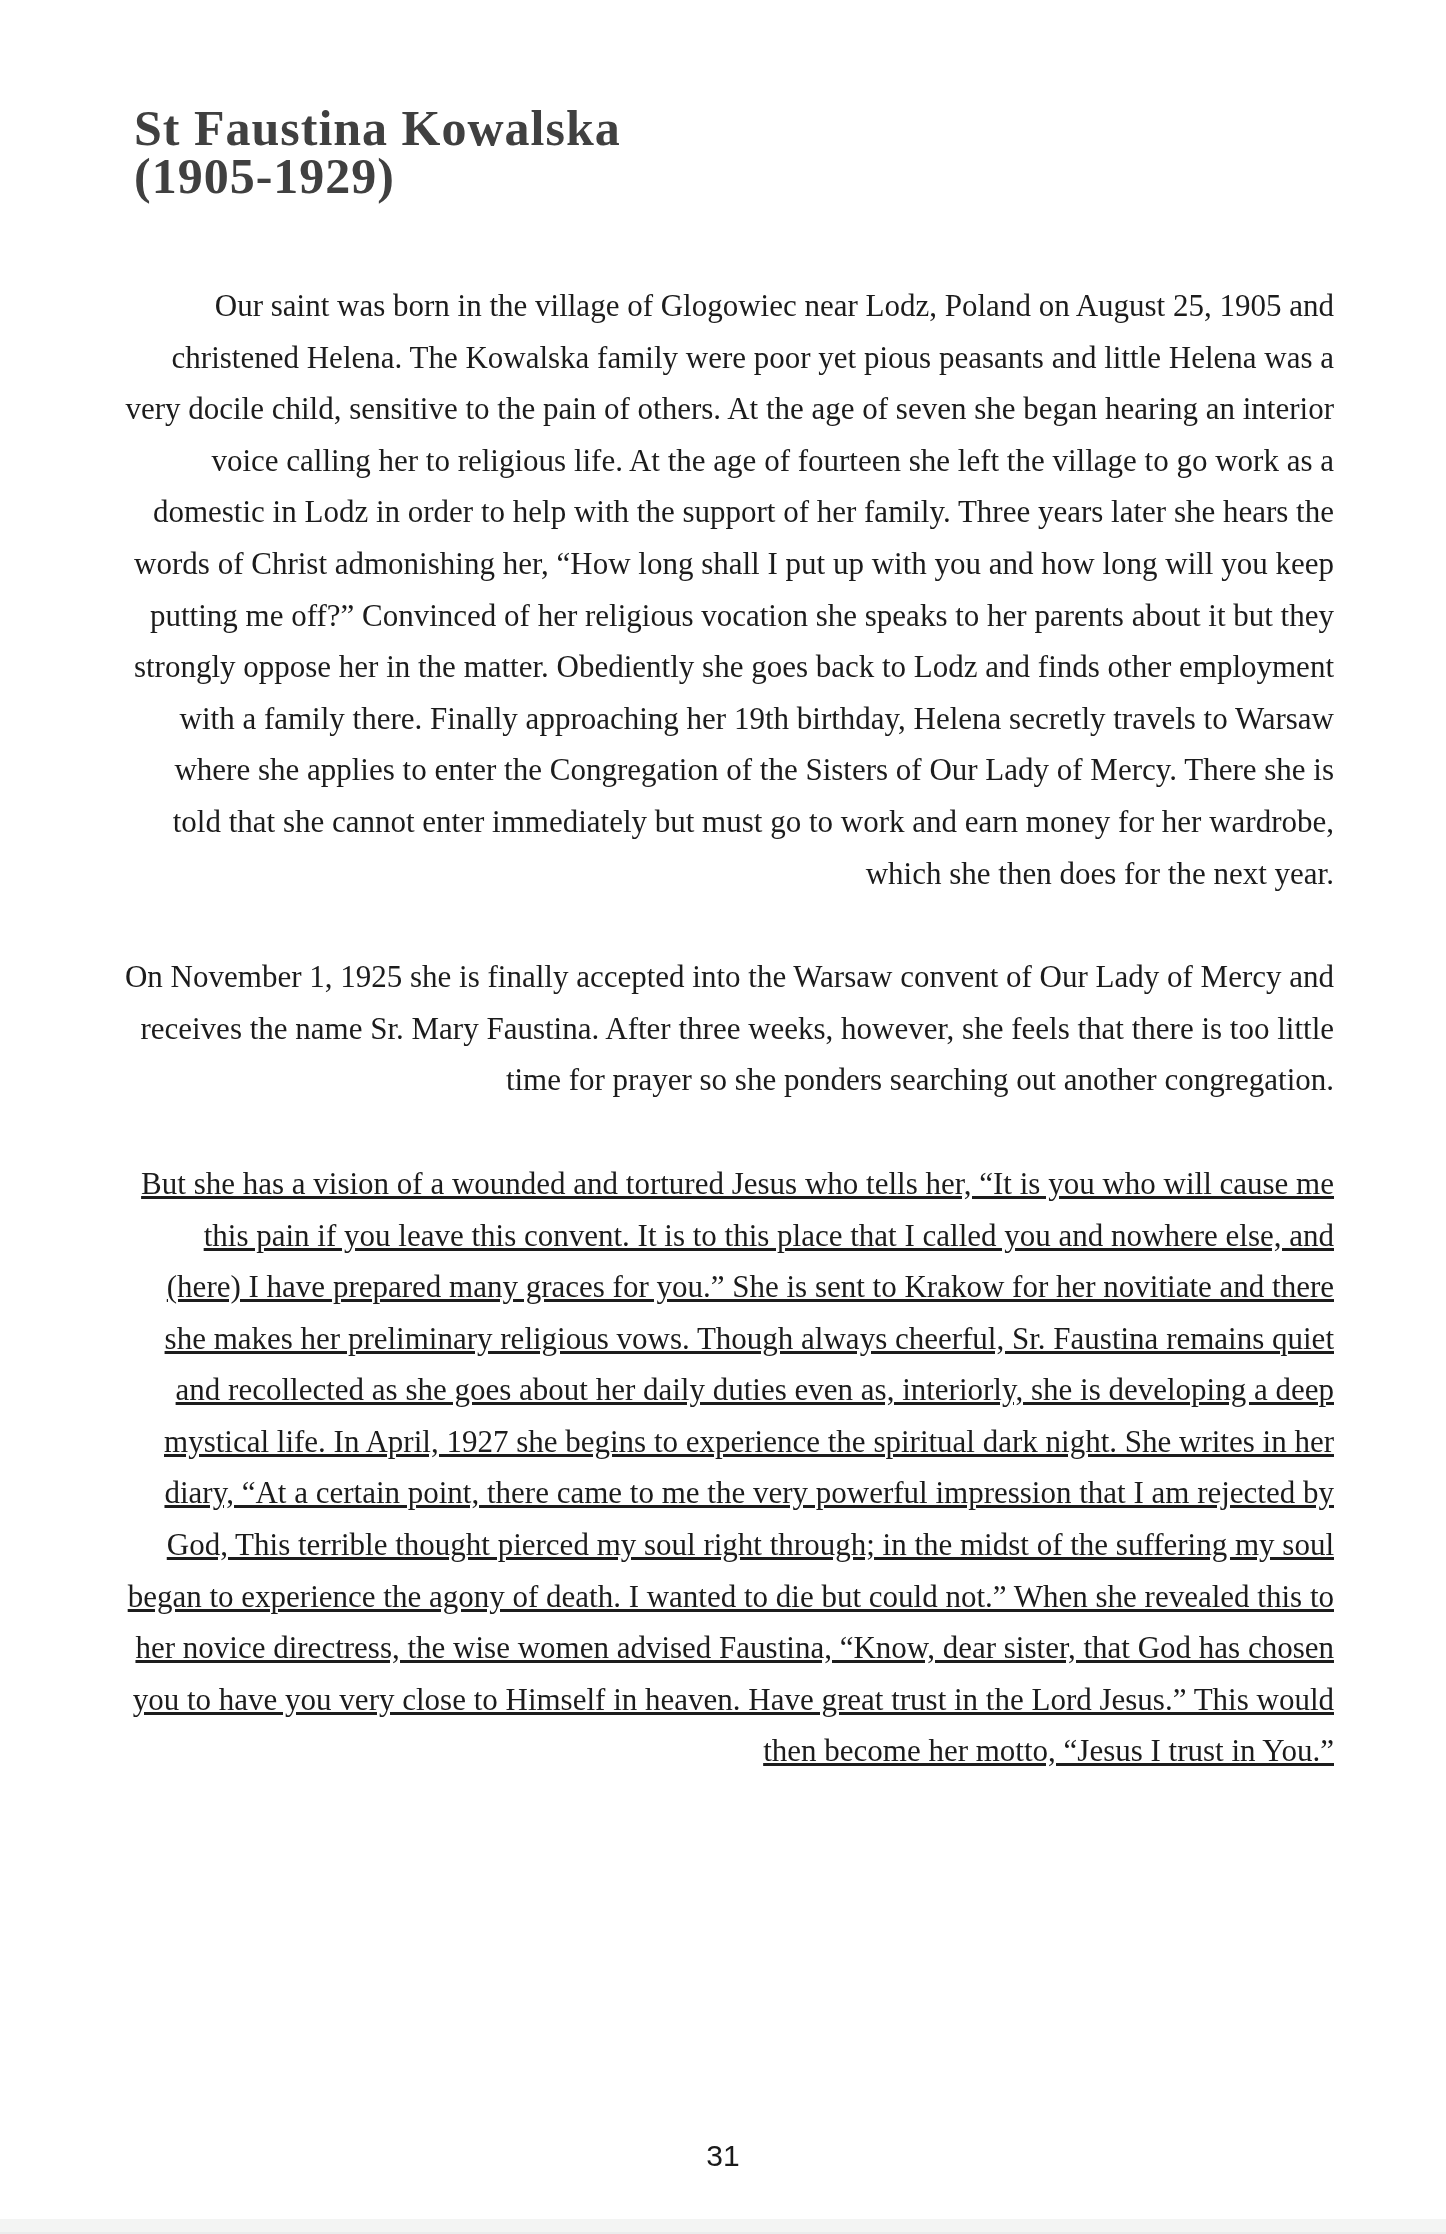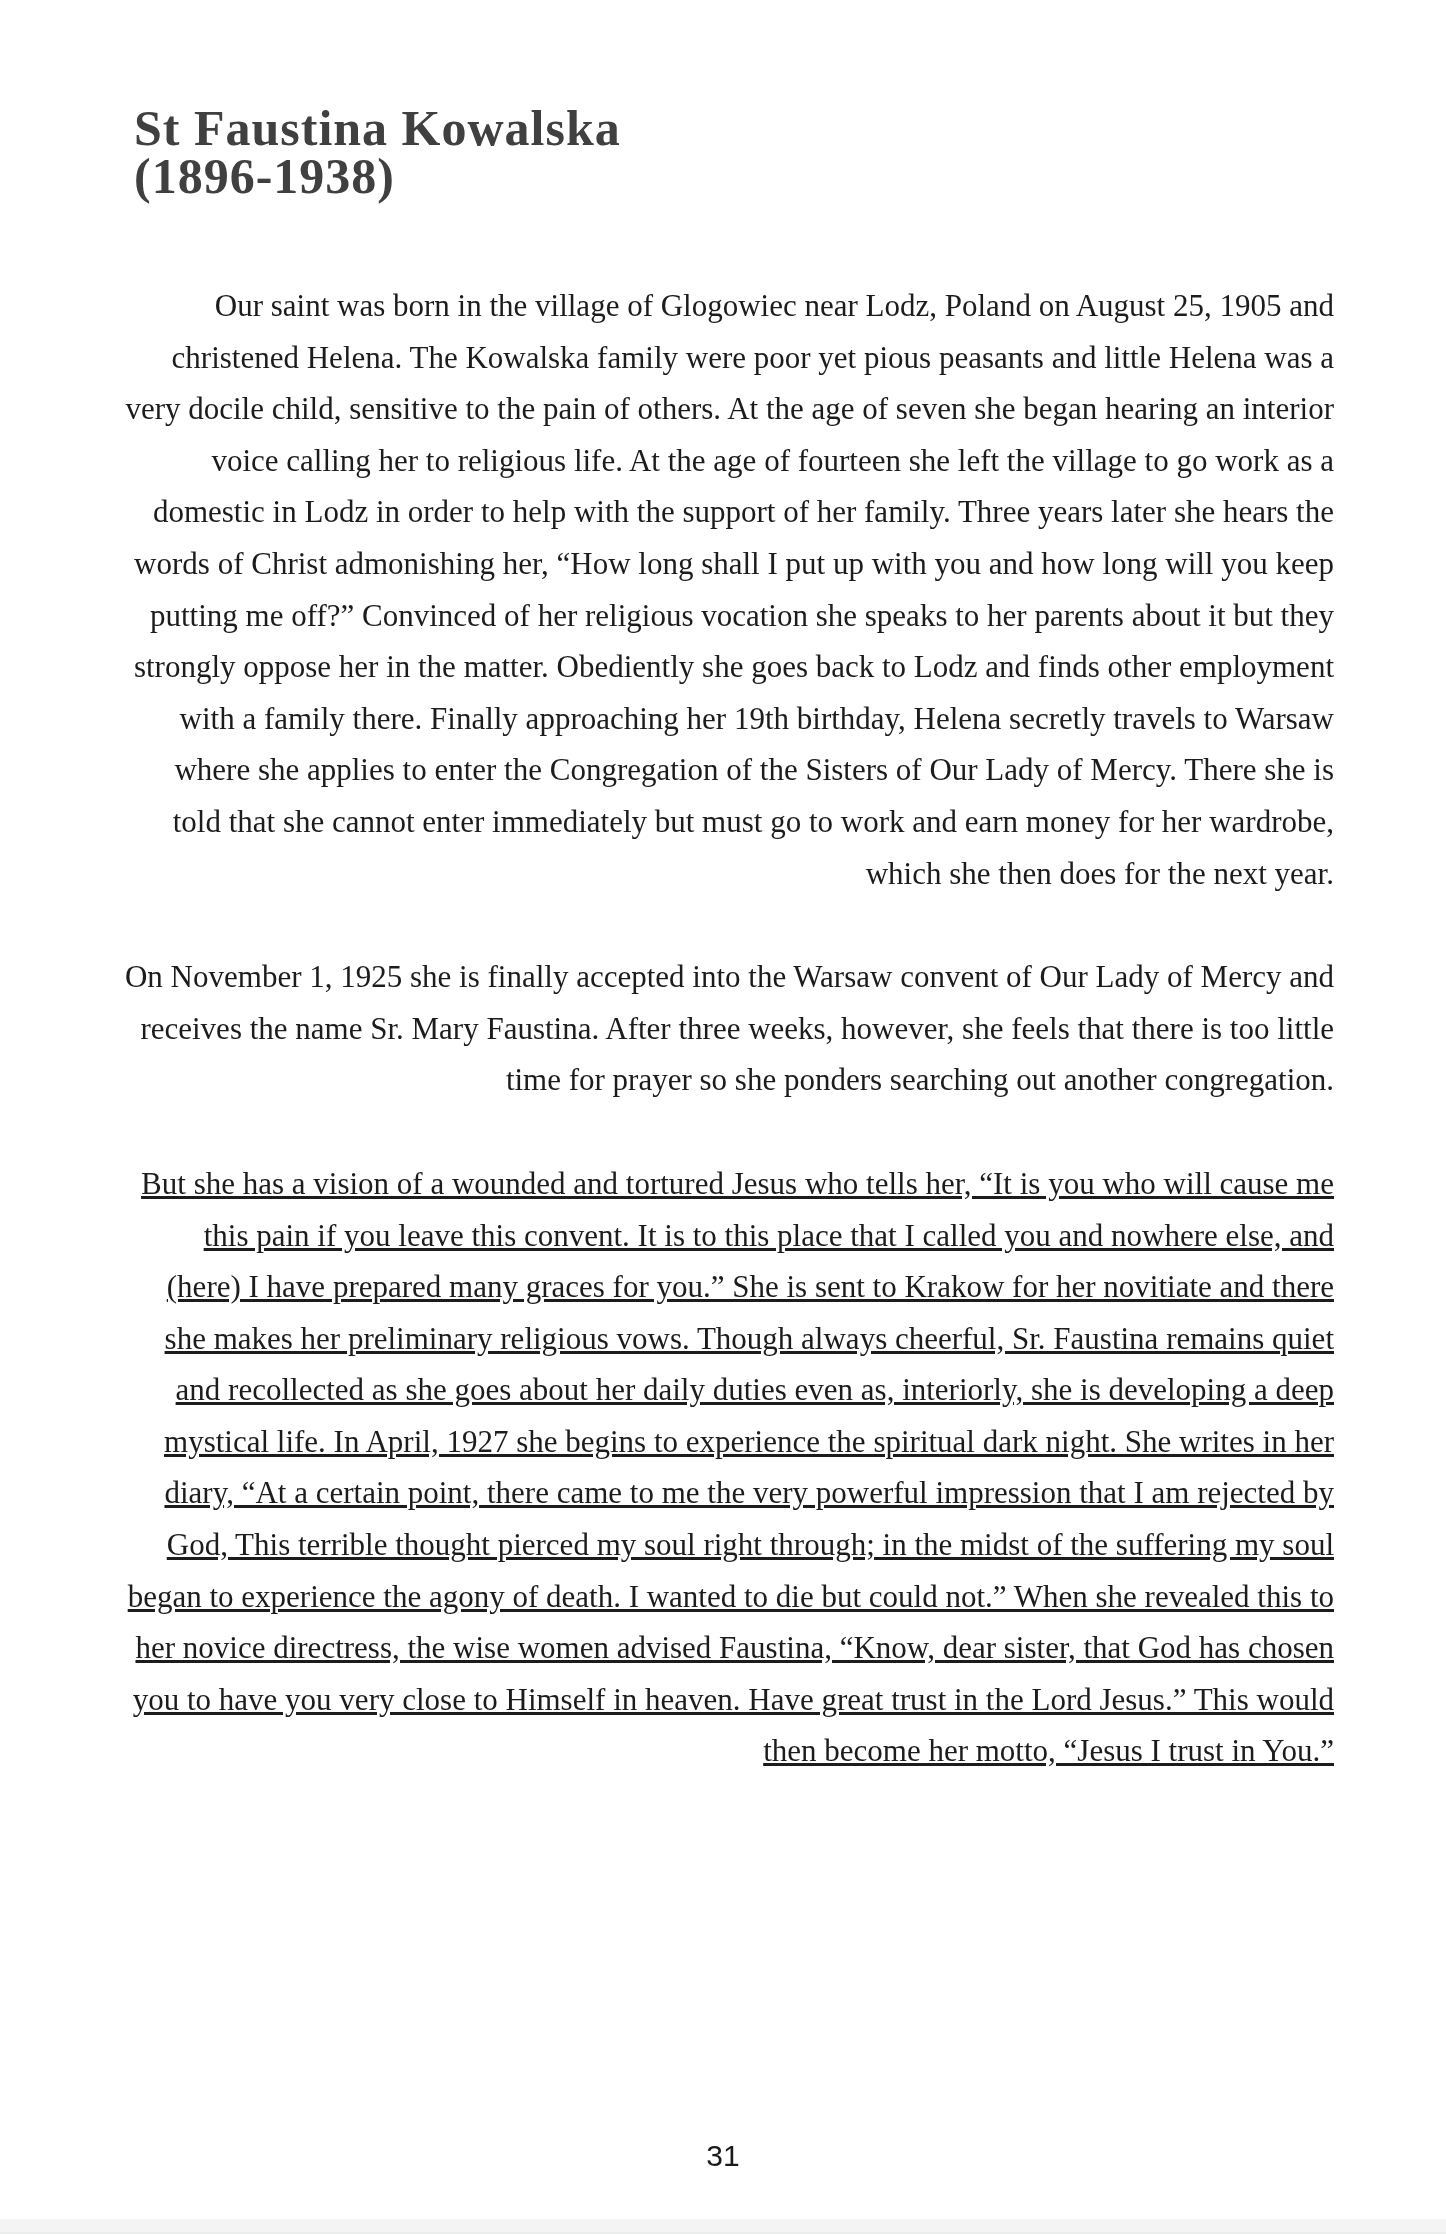--- a/index.html
+++ b/index.html
@@ -71,21 +71,21 @@
 </style>
 </head>
 <body>
 
 <div class="page">
 
   <div class="content">
 
     <h1 class="doc-title">
       <span class="title-line">St Faustina Kowalska</span>
-      <span class="title-line">(1896-1938)</span>
+      <span class="title-line">(1905-1929)</span>
     </h1>
 
     <div class="body-text">
       <p>Our saint was born in the village of Glogowiec near Lodz, Poland on August 25, 1905 and christened Helena. The Kowalska family were poor yet pious peasants and little Helena was a very docile child, sensitive to the pain of others. At the age of seven she began hearing an interior voice calling her to religious life. At the age of fourteen she left the village to go work as a domestic in Lodz in order to help with the support of her family. Three years later she hears the words of Christ admonishing her, “How long shall I put up with you and how long will you keep putting me off?” Convinced of her religious vocation she speaks to her parents about it but they strongly oppose her in the matter. Obediently she goes back to Lodz and finds other employment with a family there. Finally approaching her 19th birthday, Helena secretly travels to Warsaw where she applies to enter the Congregation of the Sisters of Our Lady of Mercy. There she is told that she cannot enter immediately but must go to work and earn money for her wardrobe, which she then does for the next year.</p>
       <p>On November 1, 1925 she is finally accepted into the Warsaw convent of Our Lady of Mercy and receives the name Sr. Mary Faustina. After three weeks, however, she feels that there is too little time for prayer so she ponders searching out another congregation.</p>
       <p>But she has a vision of a wounded and tortured Jesus who tells her, “It is you who will cause me this pain if you leave this convent. It is to this place that I called you and nowhere else, and (here) I have prepared many graces for you.” She is sent to Krakow for her novitiate and there she makes her preliminary religious vows. Though always cheerful, Sr. Faustina remains quiet and recollected as she goes about her daily duties even as, interiorly, she is developing a deep mystical life. In April, 1927 she begins to experience the spiritual dark night. She writes in her diary, “At a certain point, there came to me the very powerful impression that I am rejected by God, This terrible thought pierced my soul right through; in the midst of the suffering my soul began to experience the agony of death. I wanted to die but could not.” When she revealed this to her novice directress, the wise women advised Faustina, “Know, dear sister, that God has chosen you to have you very close to Himself in heaven. Have great trust in the Lord Jesus.” This would then become her motto, “Jesus I trust in You.”</p>
     </div>
 
   </div>
 

